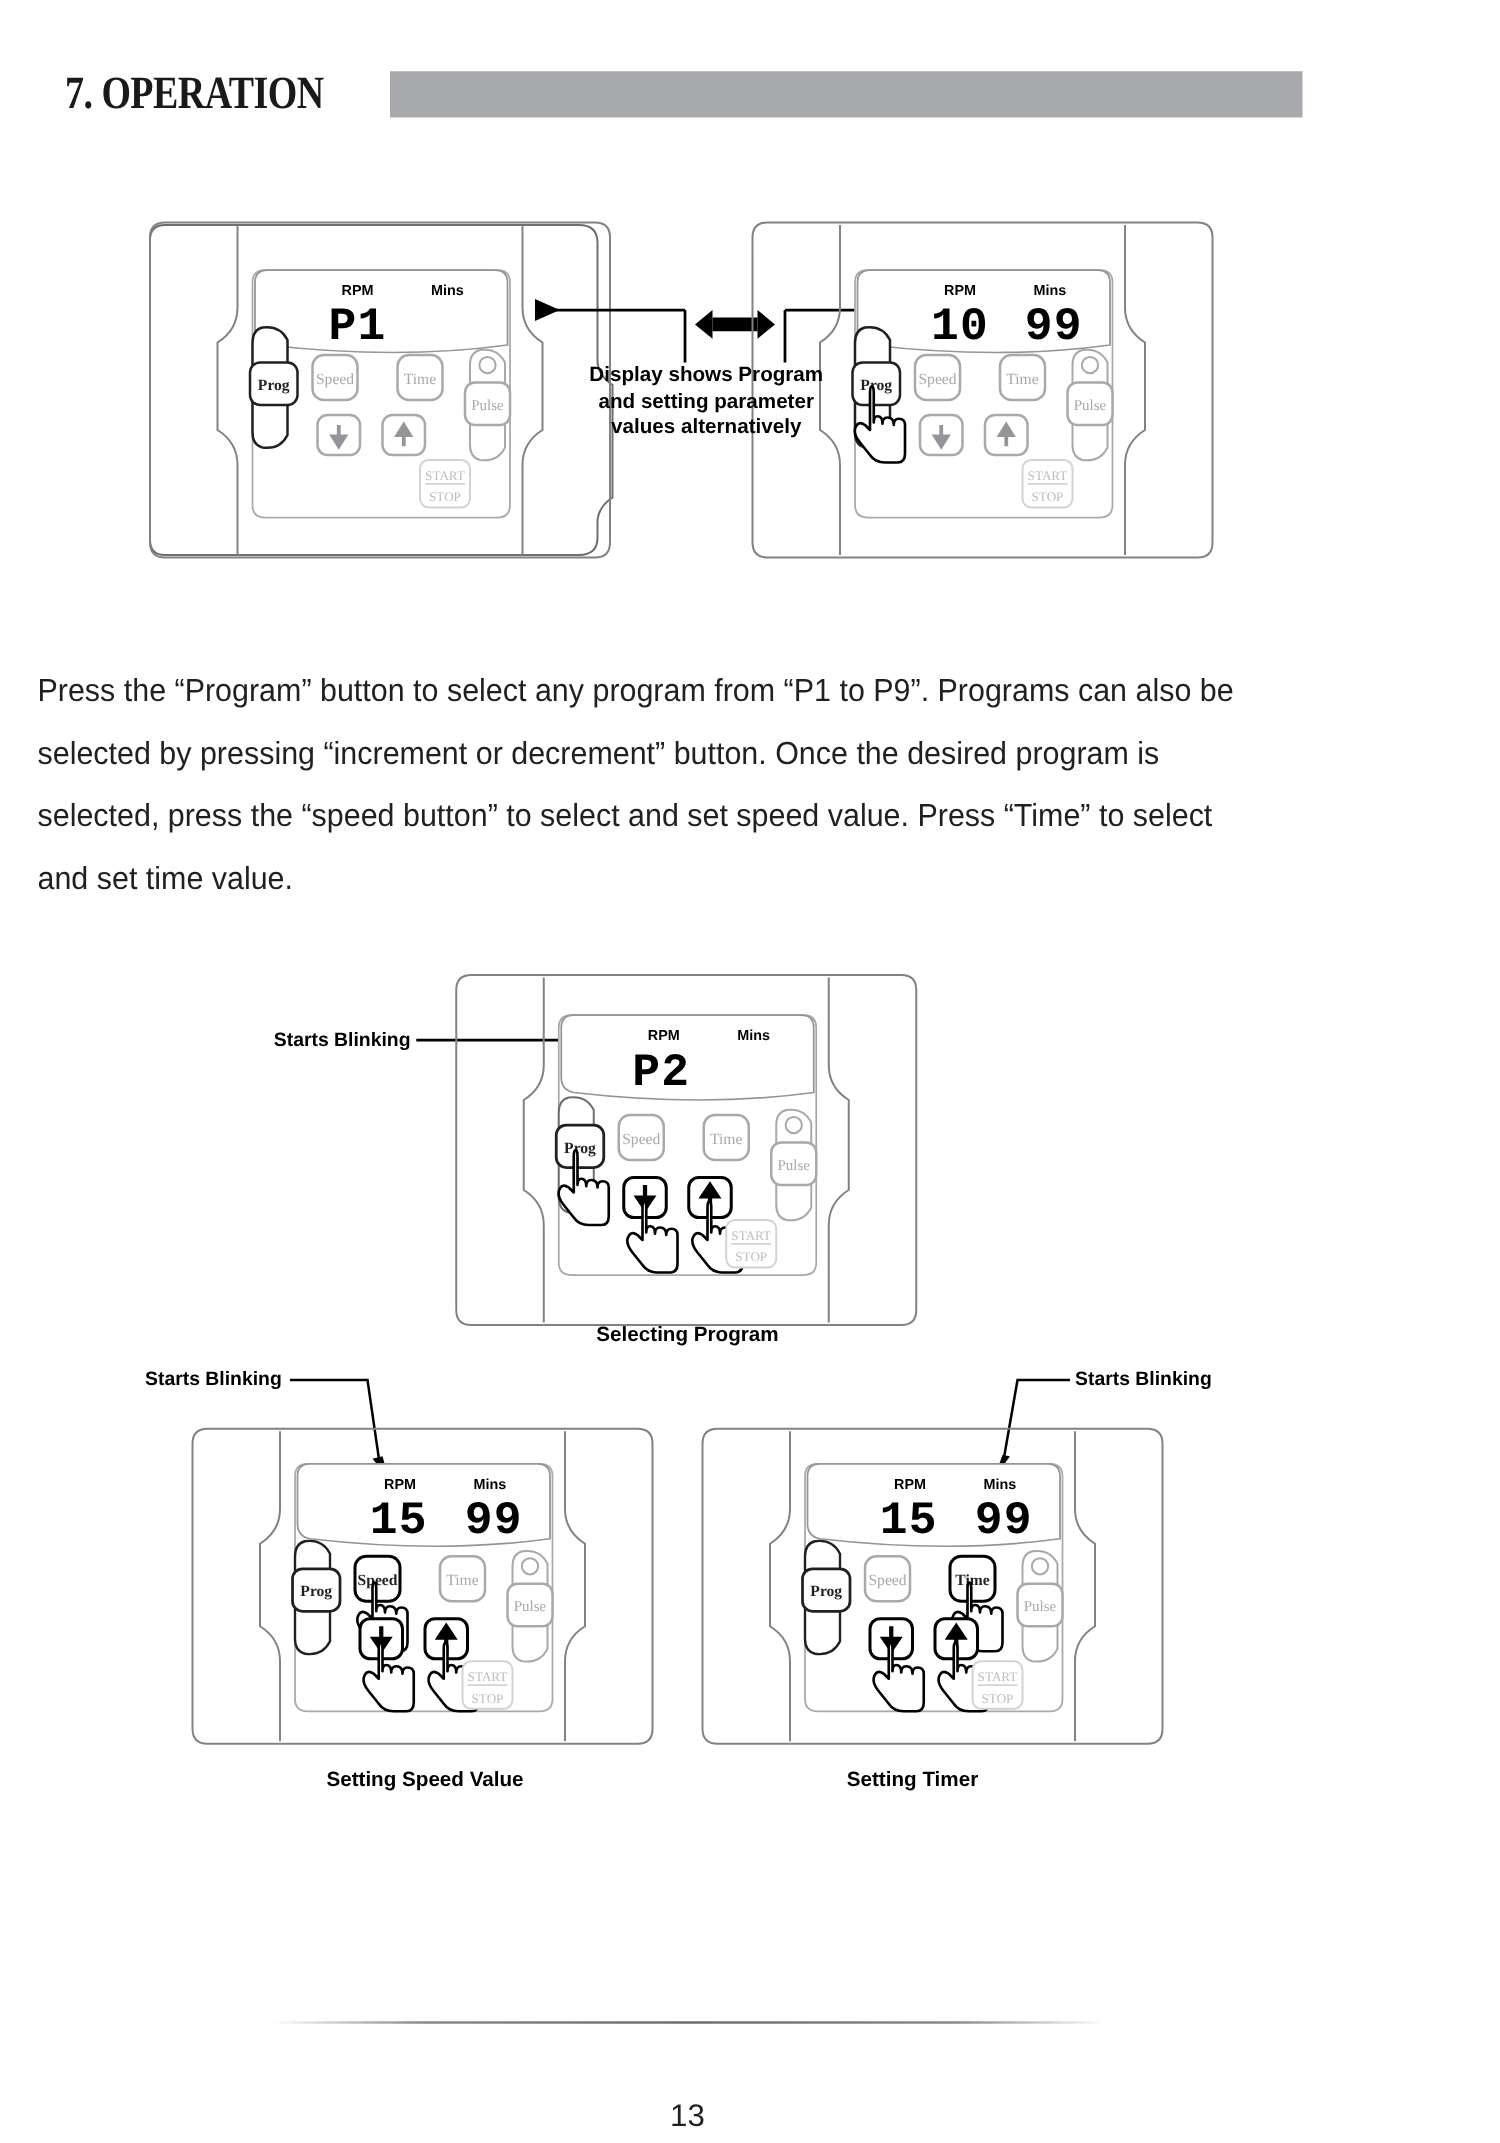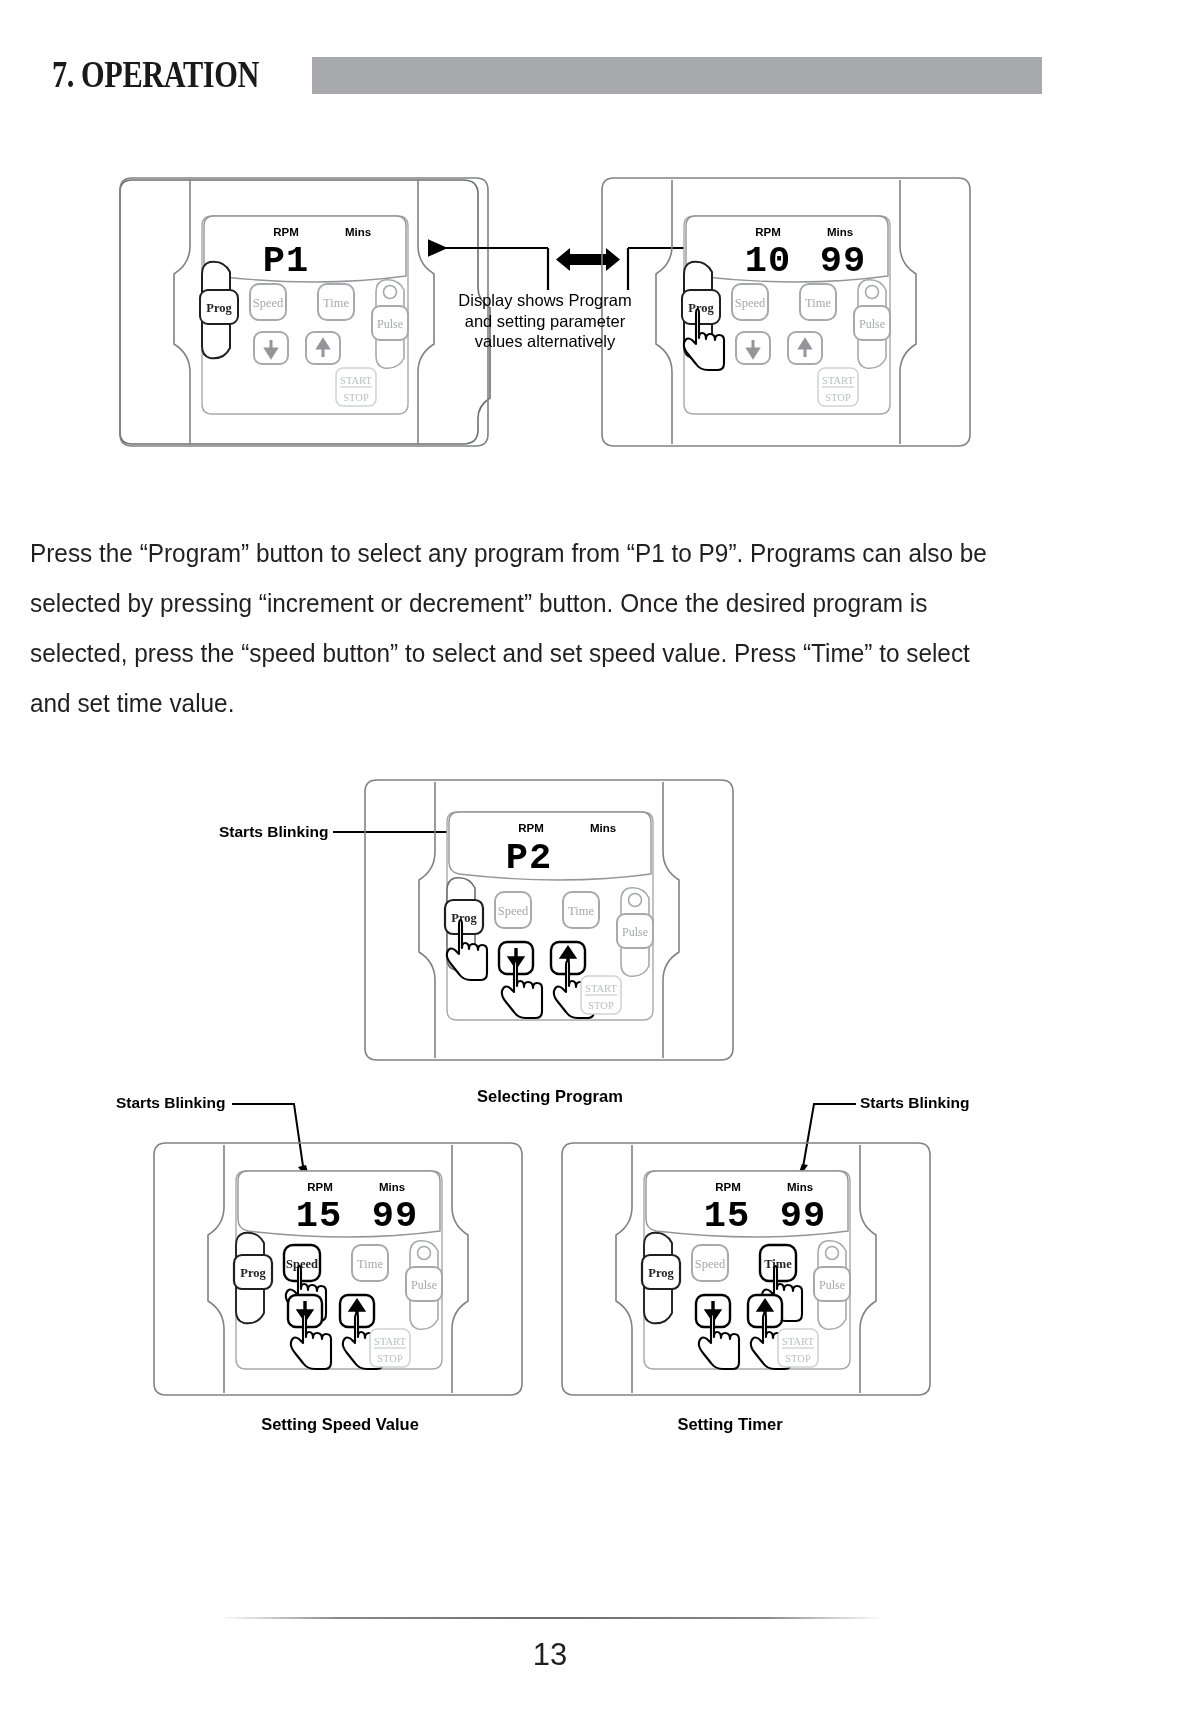--- a/index.html
+++ b/index.html
@@ -64,40 +64,41 @@
     position: absolute;
     font-size: 16.5px;
     font-weight: bold;
     color: #000;
     white-space: nowrap;
     text-align: center;
   }
   .annot-text {
     position: absolute;
     font-size: 16.5px;
-    font-weight: normal;
+    font-weight: bold;
     color: #000;
     text-align: center;
     line-height: 20.5px;
     width: 200px;
+    margin-left: 20px;
   }
 
   
   .footer-rule {
     position: absolute;
     left: 218px; top: 1617px;
     width: 667px; height: 2px;
     background: linear-gradient(to right,#ffffff 0%,#8a8a8a 18%,#6d6d6d 50%,#8a8a8a 82%,#ffffff 100%);
   }
   .page-num {
     position: absolute;
-    left: 0; top: 1637px;
+    left: 0; top: 1679px;
     width: 1100px;
     text-align: center;
-    font-size: 31px;
+    font-size: 25px;
     color: #231f20;
   }
   svg { display:block; }
 </style>
 </head>
 <body>
 
 <div class="header-row">
   <div class="section-title">7. OPERATION</div>
 </div>
@@ -274,21 +275,21 @@
     <circle cx="272" cy="130" r="6.5" fill="#fff" stroke="#a7a9ac" stroke-width="1.6"></circle>
     <rect x="254" y="144" width="36" height="34" rx="8" fill="#fff" stroke="#a7a9ac" stroke-width="2"></rect>
     <text x="272" y="166" font-family="Liberation Serif, serif" font-size="12" text-anchor="middle" fill="#a7a9ac">Pulse</text>
     <rect x="218" y="206" width="40" height="38" rx="7" fill="#fff" stroke="#d1d3d4" stroke-width="1.6"></rect>
     <line x1="222" y1="225" x2="254" y2="225" stroke="#d1d3d4" stroke-width="1.4"></line>
     <text x="238" y="222" font-family="Liberation Serif, serif" font-size="10.5" text-anchor="middle" fill="#bcbec0">START</text>
     <text x="238" y="239" font-family="Liberation Serif, serif" font-size="10.5" text-anchor="middle" fill="#bcbec0">STOP</text>
   </g>
 </svg>
 
-<div class="caption" style="left:400px; top:1059px; width:300px;margin-top:28px;">Selecting Program</div>
+<div class="caption" style="left:400px; top:1059px; width:300px;">Selecting Program</div>
 
 <svg class="diagram" style="left:112px; top:1085px;" width="420" height="320" viewBox="0 0 420 320">
   <g>
     <text x="4" y="23" font-family="Liberation Sans, sans-serif" font-size="15.5" font-weight="bold" fill="#000">Starts Blinking</text>
     <path d="M120,19 L182,19 L192,88" stroke="#000" stroke-width="2" fill="none"></path>
     <path d="M186,82 L199,98 L194,80 Z" fill="#000"></path>
   </g>
 
   <g transform="translate(40,48)">
     <path d="M14,10 L358,10 Q370,10 370,22 L370,250 Q370,262 358,262 L14,262 Q2,262 2,250 L2,22 Q2,10 14,10 Z" fill="none" stroke="#808285" stroke-width="1.6"></path>

